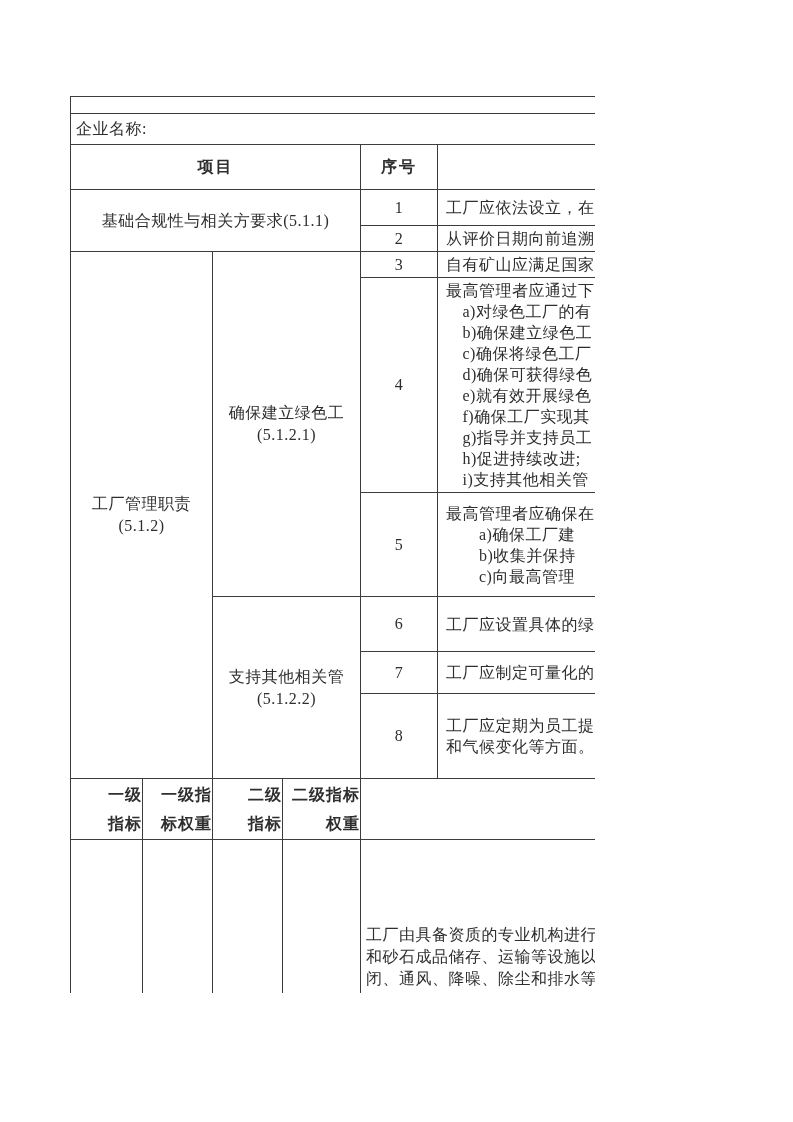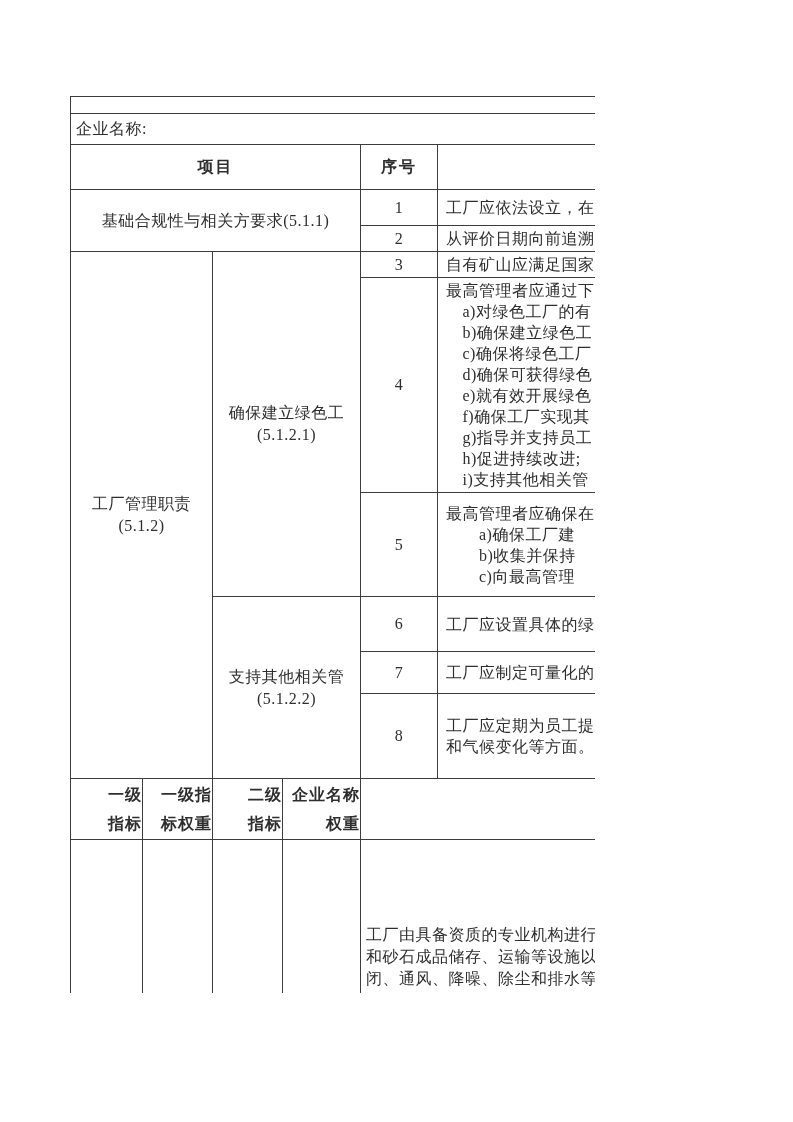--- a/index.html
+++ b/index.html
@@ -163,21 +163,21 @@
 和气候变化等方面。</td>
       </tr>
 
       <tr style="height:61px">
         <td class="ihdr">一级
 指标</td>
         <td class="ihdr">一级指
 标权重</td>
         <td class="ihdr">二级
 指标</td>
-        <td class="ihdr">企业名称
+        <td class="ihdr">二级指标
 权重</td>
         <td colspan="2" class="ihdr">评价要求</td>
       </tr>
 
       <tr style="height:299px">
         <td></td>
         <td></td>
         <td></td>
         <td></td>
         <td colspan="2" class="tall-req">工厂由具备资质的专业机构进行

